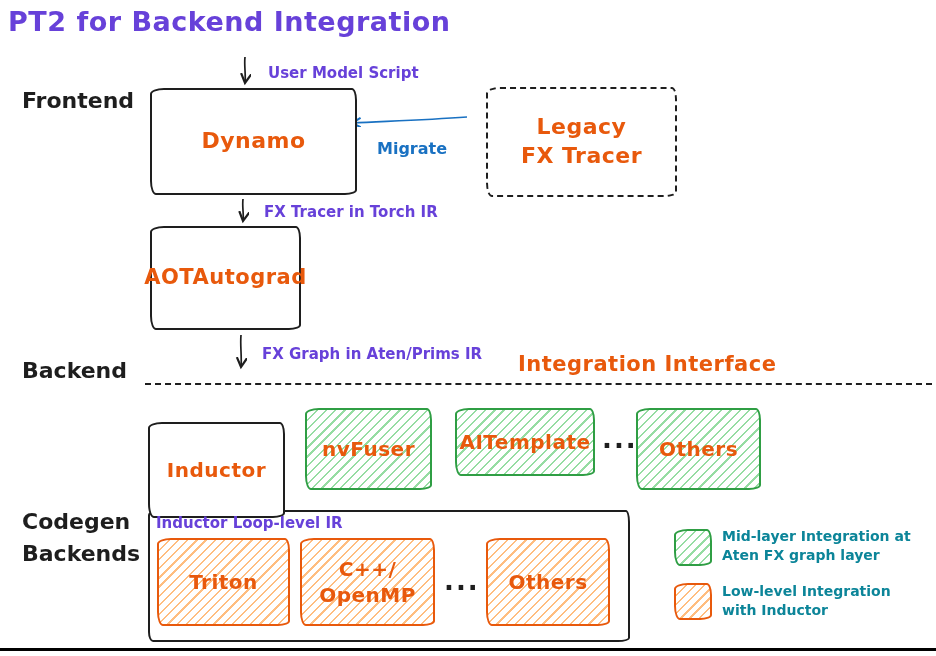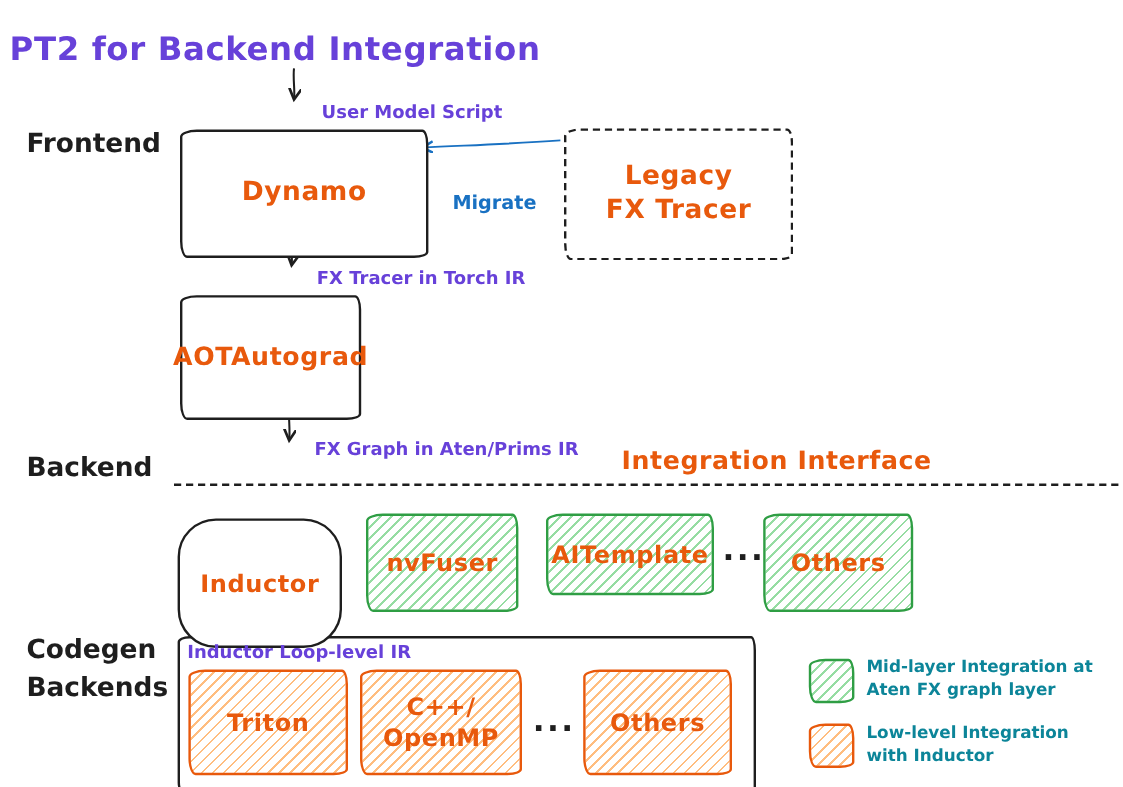--- a/index.html
+++ b/index.html
@@ -2,21 +2,21 @@
 <html style="--purple: #6741d9; --orange: #e8590c; --blue: #1971c2; --teal: #0c8599; --green_border: #2f9e44; --red_border: #e8590c; --ink: #1e1e1e;"><head>
 <meta charset="utf-8">
 <style>
   * { margin:0; padding:0; box-sizing:border-box; }
   html,body { background:#ffffff; }
   .canvas {
     position:relative; width:936px; height:656px; overflow:hidden;
     background:#ffffff; color:var(--ink,#1e1e1e);
     font-family:"DejaVu Sans", sans-serif;
   }
-  .abs { position:absolute;margin-top:20px; }
+  .abs { position:absolute; }
   .overlay { position:absolute; left:0; top:0; pointer-events:none; }
   .multiline { white-space:pre-line; }
 
   .title {
     left:8px; top:6px; font-size:27px; font-weight:700;
     color:var(--purple,#6741d9); letter-spacing:.5px;
   }
   .section-label { font-size:22px; font-weight:600; color:var(--ink,#1e1e1e); }
   .small-label { font-size:15px; font-weight:600; color:var(--purple,#6741d9); }
   .migrate-label { font-size:16px; font-weight:600; color:var(--blue,#1971c2); }
@@ -79,41 +79,41 @@
   <div class="abs section-label" style="left:22px; top:358px;">Backend</div>
   <div class="abs section-label multiline" style="left:22px; top:506px; line-height:1.45;">Codegen
 Backends</div>
 
   <div class="abs small-label" style="left:268px; top:64px;">User Model Script</div>
 
   <div class="abs box" style="left:150px; top:88px; width:207px; height:107px;">
     <span class="box-label" style="font-size:22px;">Dynamo</span>
   </div>
 
-  <div class="abs box dashed-border" style="left:470px; top:87px; width:191px; height:110px;">
+  <div class="abs box dashed-border" style="left:486px; top:87px; width:191px; height:110px;">
     <span class="box-label multiline" style="font-size:22px;">Legacy
 FX Tracer</span>
   </div>
 
   <div class="abs migrate-label" style="left:377px; top:139px;">Migrate</div>
 
   <div class="abs small-label" style="left:264px; top:203px;">FX Tracer in Torch IR</div>
 
   <div class="abs box" style="left:150px; top:226px; width:151px; height:104px;">
     <span class="box-label" style="font-size:21px;">AOTAutograd</span>
   </div>
 
   <div class="abs small-label" style="left:262px; top:345px;">FX Graph in Aten/Prims IR</div>
 
   <div class="abs iface-label" style="left:518px; top:352px;text-align:center;">Integration Interface</div>
   <div class="abs dashed-sep" style="left:145px; top:383px; width:787px;"></div>
 
   <div class="abs box container-box" style="left:148px; top:510px; width:482px; height:132px;"></div>
 
-  <div class="abs box" style="left:148px; top:412px; width:137px; height:108px;border-radius:32px;">
+  <div class="abs box" style="left:148px; top:422px; width:137px; height:96px;">
     <span class="box-label" style="font-size:20px;">Inductor</span>
   </div>
 
   <div class="abs box green-box" style="left:305px; top:408px; width:127px; height:82px;">
     <span class="box-label" style="font-size:20px;">nvFuser</span>
   </div>
   <div class="abs box green-box" style="left:455px; top:408px; width:140px; height:68px;">
     <span class="box-label" style="font-size:20px;">AITemplate</span>
   </div>
   <div class="abs ellipsis" style="left:602px; top:424px;">...</div>

